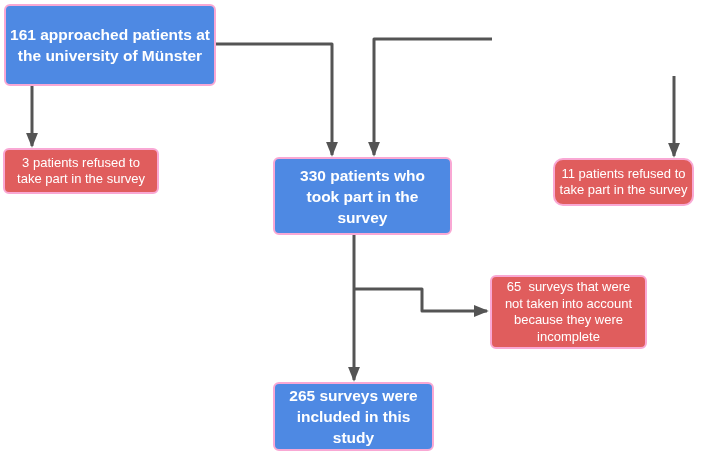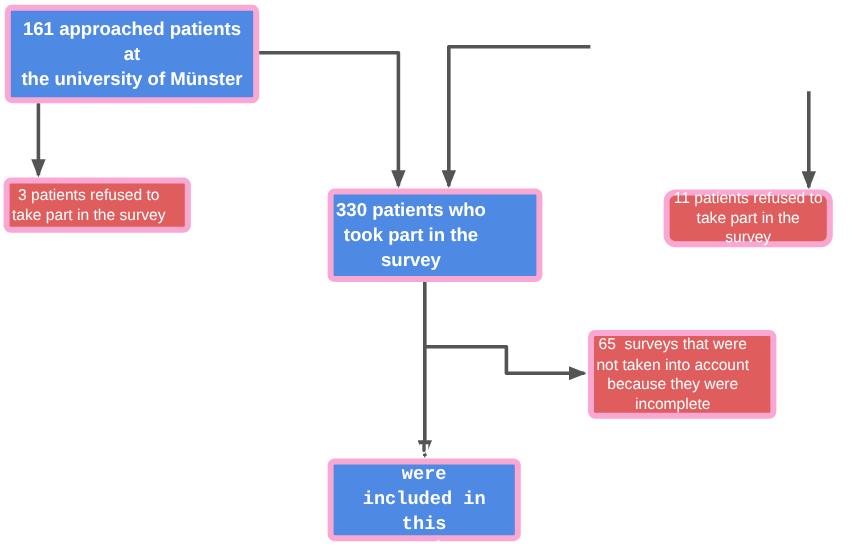--- a/index.html
+++ b/index.html
@@ -12,25 +12,25 @@
     overflow: hidden;
   }
   svg.connectors {
     position: absolute;
     left: 0; top: 0;
     pointer-events: none;
   }
   .node {
     position: absolute;
     box-sizing: border-box;
-    border: 5px solid #f9a8d4;
+    border: 2px solid #f9a8d4;
     border-radius: 6px;
     display: flex;
     align-items: center;
-    justify-content: flex-start;
+    justify-content: center;
     text-align: center;
     color: #ffffff;
     padding: 0 2px;
   }
   .node .lbl { white-space: pre-wrap; }
   .node.blue {
     background: #4e89e3;
     font-weight: bold;
     font-size: 15.5px;
     line-height: 21px;
@@ -41,21 +41,21 @@
     font-size: 13px;
     line-height: 16.5px;
   }
   
   #n-uni       { left: 4px;   top: 4px;   width: 212px; height: 82px; }
   #n-clinic    { left: 490px; top: 3px;   width: 214px; height: 74px; }
   #n-refuni    { left: 3px;   top: 148px; width: 156px; height: 46px; }
   #n-took      { left: 273px; top: 157px; width: 179px; height: 78px; }
   #n-refclinic { left: 553px; top: 158px; width: 141px; height: 48px; border-radius: 10px; }
   #n-incomp    { left: 490px; top: 275px; width: 157px; height: 74px; }
-  #n-included  { left: 273px; top: 382px; width: 161px; height: 69px; font-family: Liberation Mono, monospace; }
+  #n-included  { left: 273px; top: 382px; width: 161px; height: 69px; }
 </style>
 </head>
 <body>
 
 <div class="canvas">
 
   <svg class="connectors" width="708" height="456" viewBox="0 0 708 456">
     <defs>
       <marker id="arw" markerWidth="5" markerHeight="4" refX="4.4" refY="2" orient="auto">
         <path d="M0 0 L5 2 L0 4 Z" fill="#545454"></path>

